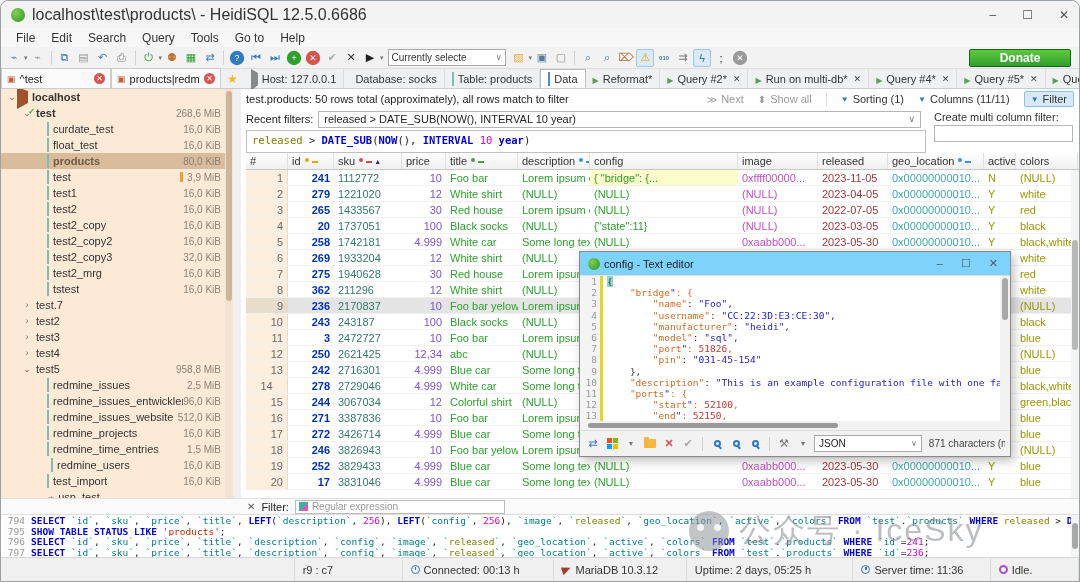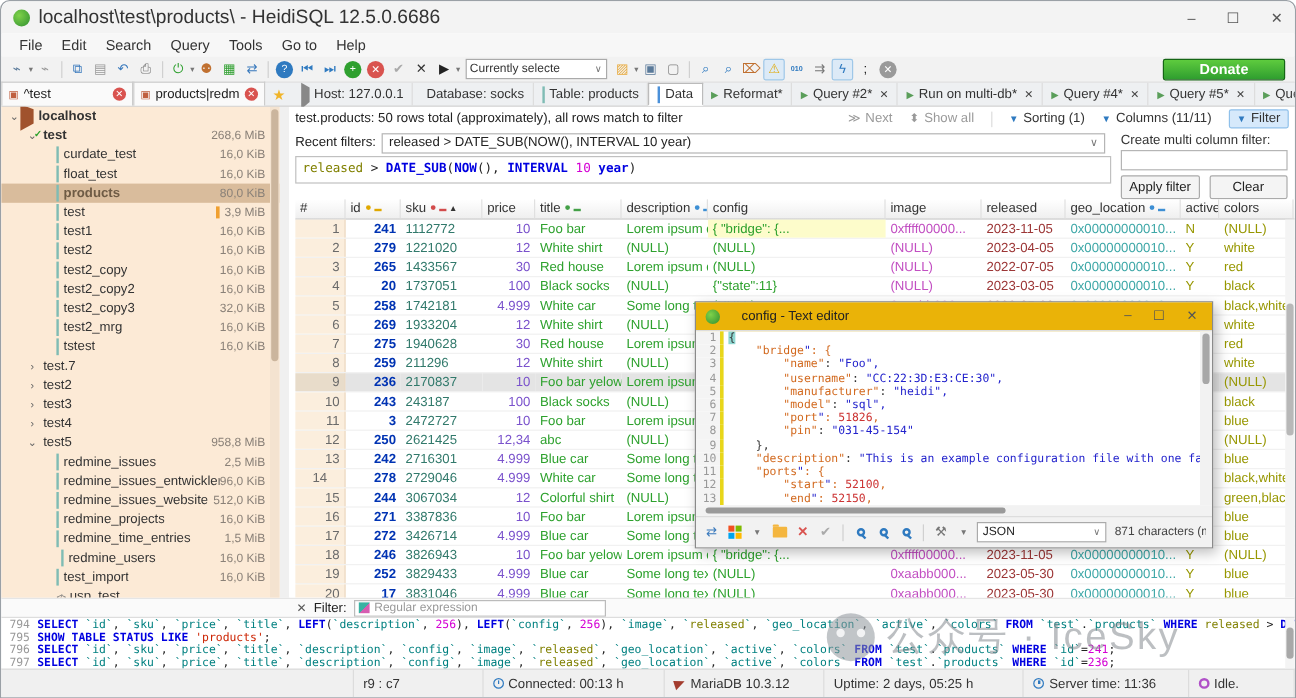--- a/index.html
+++ b/index.html
@@ -101,21 +101,21 @@
 .sq1{color:#008080}.sq2{color:#cc2200}.sq3{color:#0000e0;font-weight:bold}.sq4{color:#d400d4}.sq5{color:#808000}
 .log-scroll{position:absolute;right:0;top:0;width:8px;height:100%;background:#f4f4f4}
 .log-scroll i{position:absolute;left:1px;top:8px;width:6px;height:26px;background:#a8a8a8;border-radius:3px}
 .statusbar{height:24px;background:#f0f0f0;border-top:1px solid #d5d5d5;display:flex;align-items:center;font-size:11px;color:#333}
 .sbcell{height:100%;display:flex;align-items:center;gap:4px;padding:0 8px;border-right:1px solid #dcdcdc;white-space:nowrap}
 .sb-clock{width:9px;height:9px;border:1.5px solid #2f7ac0;border-radius:50%;position:relative;flex:none}
 .sb-clock::after{content:"";position:absolute;left:3px;top:1px;width:1.5px;height:3px;background:#2f7ac0}
 .sb-dolphin{width:0;height:0;border-left:9px solid #a33c2e;border-top:3px solid transparent;border-bottom:5px solid transparent;transform:rotate(-18deg)}
 .sb-idle{width:9px;height:9px;border:2px solid #b050c8;border-radius:50%}
 .dialog{position:absolute;left:578px;top:250px;width:432px;height:206px;background:#fff;border:1px solid #8a8a8a;box-shadow:3px 4px 10px rgba(0,0,0,.25);z-index:40;display:flex;flex-direction:column}
-.dtitle{height:24px;background:#eab308;display:flex;align-items:center;padding:0 8px;gap:18px;border-bottom:1px solid #ddd}
+.dtitle{height:24px;background:#7dd3fc;display:flex;align-items:center;padding:0 8px;gap:4px;border-bottom:1px solid #ddd}
 .dlogo{width:12px;height:12px;border-radius:50%;background:radial-gradient(circle at 35% 35%,#7fd24a,#2f8f2f);flex:none}
 .dtitle .t{font-size:11px;color:#222;flex:1}
 .dctrl{display:flex;gap:18px;color:#555;font-size:11px;padding-right:4px}
 .dbody{flex:1;overflow:hidden;position:relative;font-family:"DejaVu Sans Mono",monospace;font-size:9.5px}
 .jline{display:flex;height:11.2px;line-height:11.2px;white-space:nowrap}
 .jline .ln{width:20px;flex:none;text-align:right;color:#999;background:#f4f4f4;padding-right:3px}
 .jline .mod{width:3px;flex:none;background:#e8d61a}
 .jline pre{font-family:inherit;overflow:hidden;padding-left:4px;color:#333}
 .jk{color:#d2691e}.js{color:#2222cc}.jn{color:#cc3333}
 .jbrk{background:#8fd8d2}
@@ -459,24 +459,20 @@
           <div class="rcombo">
             <span>released &gt; DATE_SUB(NOW(), INTERVAL 10 year)</span>
             <span>∨</span>
           </div>
         </div>
         <div class="fedit" id="fedit"><i class="sq5">released</i> &gt; <b class="sq3">DATE_SUB</b>(<b class="sq3">NOW</b>(), <b class="sq3">INTERVAL</b> <i class="sq4">10</i> <b class="sq3">year</b>)</div>
       </div>
       <div class="fright">
         <div class="cap">Create multi column filter:</div>
         <input class="minput" value="" style="">
-        <div class="btnrow">
-          <div class="btn">Apply filter</div>
-          <div class="btn">Clear</div>
-        </div>
       </div>
     </div>
     <div class="grid">
       <div class="ghead" id="ghead">
           <div class="gh" style="width: 42px;">#</div>
           <div class="gh" style="width: 46px;">id<span class="key" style="--kc: #e0a800;">
               <i></i>
               <b></b>
             </span></div>
           <div class="gh" style="width: 68px;">sku<span class="key" style="--kc: #d24b4b;">
@@ -596,21 +592,21 @@
             <div class="gc c-text" style="width: 72px;">Lorem ipsum d...</div>
             <div class="gc c-text" style="width: 148px;">(NULL)</div>
             <div class="gc c-bin" style="width: 80px;">(NULL)</div>
             <div class="gc c-date" style="width: 70px;">2022-07-05</div>
             <div class="gc c-geo" style="width: 96px;">0x00000000010...</div>
             <div class="gc c-flag" style="width: 32px;">Y</div>
             <div class="gc c-flag" style="width: 62px;">red</div>
           </div>
           <div class="grow">
             <div class="gc rn" style="width: 42px;">8</div>
-            <div class="gc c-id" style="width: 46px;">259</div>
+            <div class="gc c-id" style="width: 46px;">362</div>
             <div class="gc c-sku" style="width: 68px;">211296</div>
             <div class="gc c-price" style="width: 44px;">12</div>
             <div class="gc c-text" style="width: 72px;">White shirt</div>
             <div class="gc c-text" style="width: 72px;">(NULL)</div>
             <div class="gc c-text" style="width: 148px;">(NULL)</div>
             <div class="gc c-bin" style="width: 80px;">(NULL)</div>
             <div class="gc c-date" style="width: 70px;">2023-04-05</div>
             <div class="gc c-geo" style="width: 96px;">0x00000000010...</div>
             <div class="gc c-flag" style="width: 32px;">Y</div>
             <div class="gc c-flag" style="width: 62px;">white</div>

